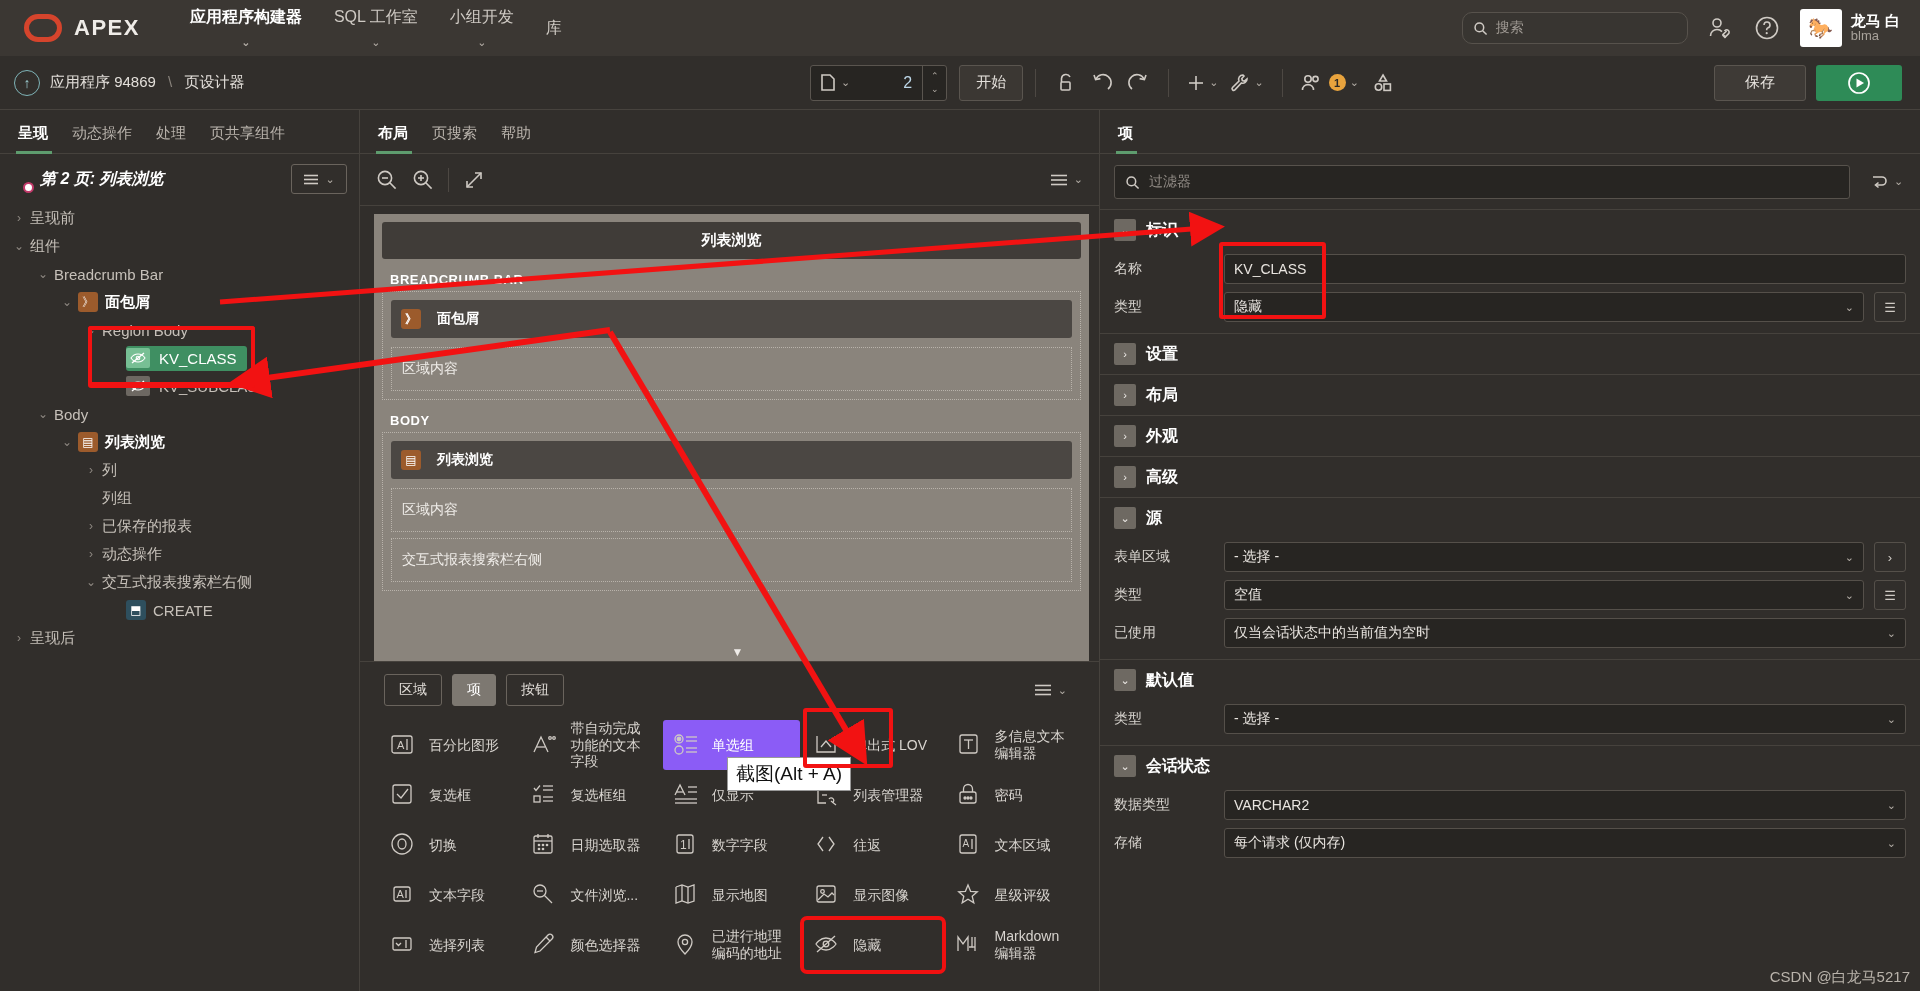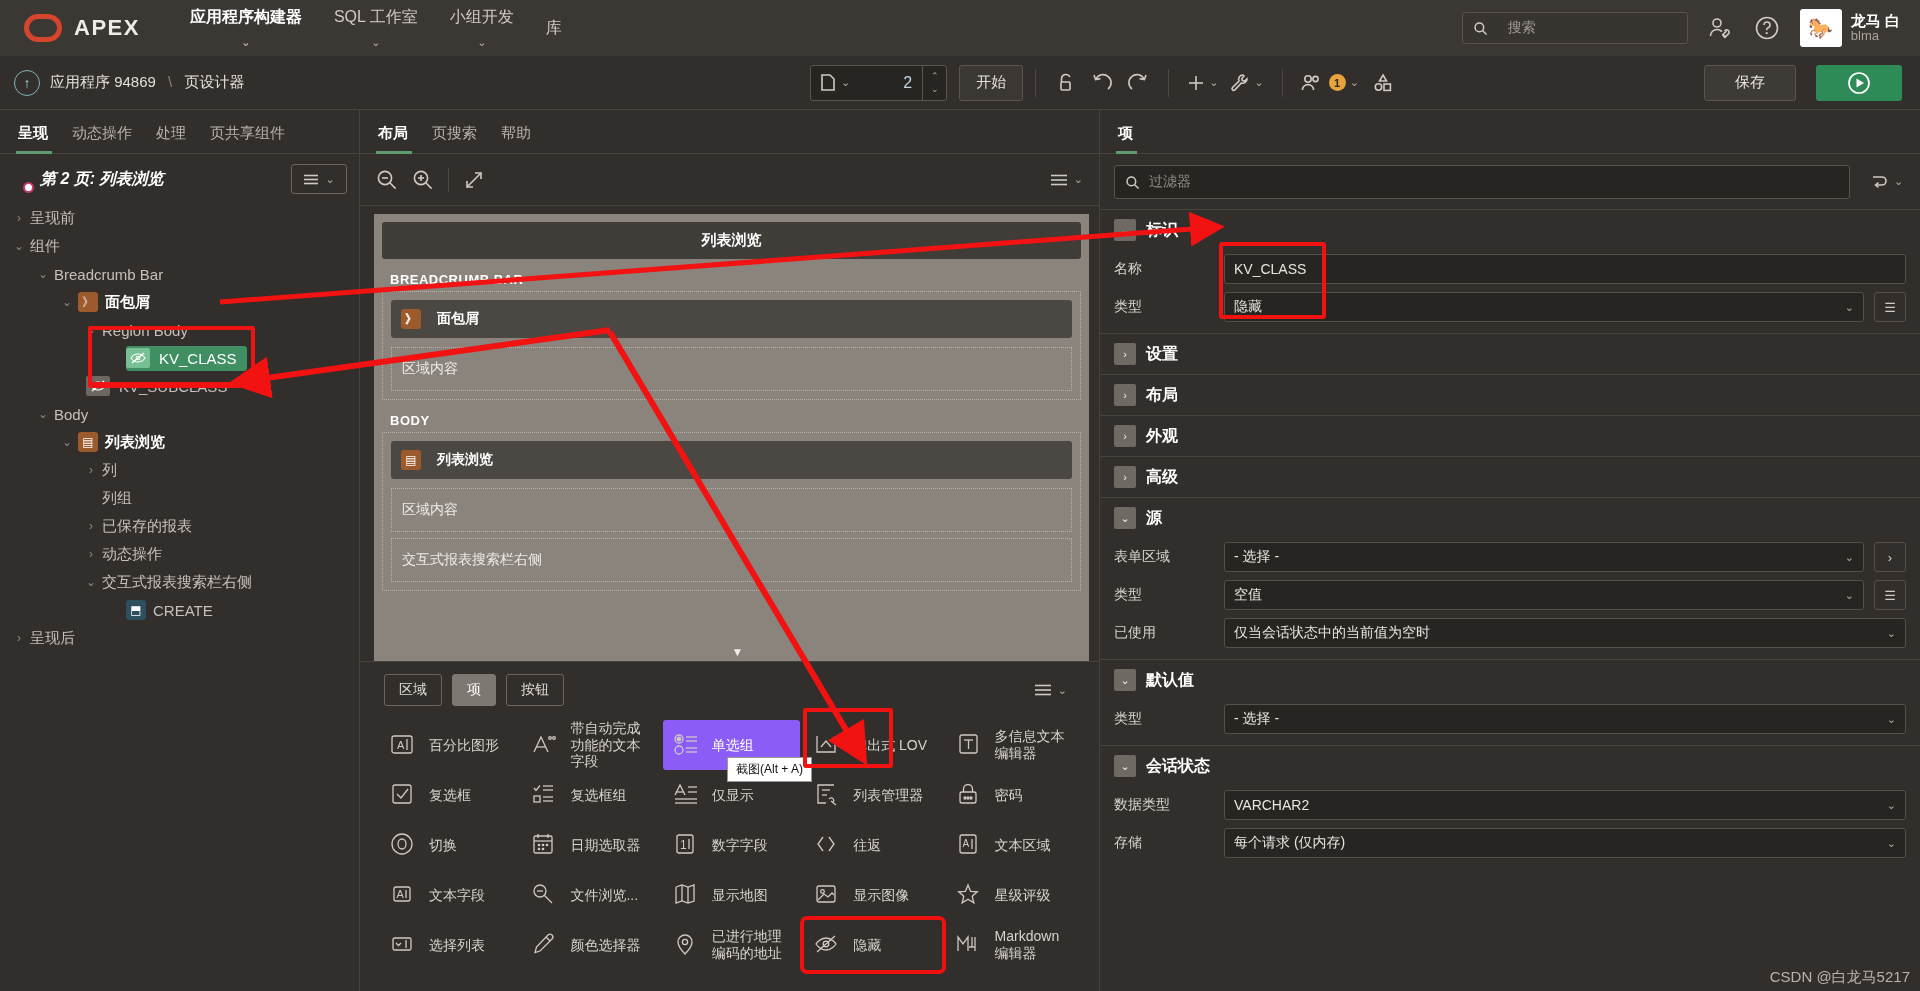--- a/index.html
+++ b/index.html
@@ -7,22 +7,22 @@
     font-family:"Liberation Sans","DejaVu Sans",sans-serif; color:#d8d4cf; }
 
   
   .topnav { height:56px; background:#3b3733; display:flex; align-items:center; padding:0 14px; position:relative; }
   .logo-ring { width:38px; height:28px; border:5px solid #d5442c; border-radius:14px; margin:0 12px 0 10px; }
   .brand { font-size:22px; font-weight:bold; letter-spacing:1.5px; color:#efece8; margin-right:34px; }
   .navitem { font-size:16px; color:#cfcac4; padding:0 16px; display:flex; align-items:center; gap:8px; cursor:default;flex-direction:column; }
   .navitem.active { color:#fff; font-weight:bold; }
   .caret { font-size:11px; color:#b4aea7; }
   .nav-right { margin-left:auto; display:flex; align-items:center; gap:20px; padding-right:6px;}
-  .searchbox { width:226px; height:32px; background:#383531; border:1px solid #57524c; border-radius:3px;
-     display:flex; align-items:center; gap:20px; padding:0 10px; color:#9e9892; font-size:14px; }
+  .searchbox { width:226px; height:32px; background:#383531; border:1px solid #57524c; border-radius:10px;
+     display:flex; align-items:center; gap:8px; padding:0 10px; color:#9e9892; font-size:14px; }
   .ico { stroke:#cfcac4; fill:none; stroke-width:1.6; }
   .avatarbox { display:flex; align-items:center; gap:9px; }
   .avatar { width:42px; height:38px; background:#fff; border-radius:3px; display:flex; align-items:center; justify-content:center;}
   .avatar .horse { font-size:20px; }
   .uname { font-size:15px; color:#fff; font-weight:bold; line-height:1.15;}
   .uid { font-size:13px; color:#a8a29b; line-height:1.15;}
 
   
   .subbar { height:54px; background:#312e2b; display:flex; align-items:center; padding:0 14px; border-bottom:1px solid #47433e; position:relative;}
   .upbtn { width:26px; height:26px; border:1.5px solid #7fb4b8; border-radius:50%; color:#9fd0d4; font-size:14px;
@@ -34,21 +34,21 @@
   .pagespin .pg-ico { display:flex; align-items:center; gap:6px; padding:0 10px; color:#cfcac4; }
   .pagespin .pg-num { width:62px; text-align:right; font-size:16px; color:#bdd7e8; padding-right:10px;}
   .spinarrows { display:flex; flex-direction:column; border-left:1px solid #5a554f; height:100%; justify-content:center; align-items:center; width:24px; color:#b4aea7; font-size:9px; gap:3px;}
   .btn-ghost { height:36px; padding:0 16px; border:1px solid #5a554f; background:#3b3733; border-radius:3px; color:#e3dfda;
       font-size:15px; display:flex; align-items:center; justify-content:center; margin-left:12px;}
   .tb-sep { width:1px; height:28px; background:#4d4843; margin:0 12px; }
   .tb-icon { width:36px; height:34px; display:flex; align-items:center; justify-content:center; color:#cfcac4; }
   .tb-icon-wide { display:flex; align-items:center; gap:4px; padding:0 6px; color:#cfcac4; height:34px;}
   .badge-1 { background:#e8a33d; color:#2b2926; border-radius:50%; width:17px; height:17px; font-size:11px;
       display:flex; align-items:center; justify-content:center; font-weight:bold;}
-  .tb-right { margin-left:auto; display:flex; align-items:center; gap:20px; padding-right:4px;}
+  .tb-right { margin-left:auto; display:flex; align-items:center; gap:10px; padding-right:4px;}
   .btn-save { height:36px; padding:0 30px; background:#3e3a36; border:1px solid #5a554f; border-radius:3px; color:#e9e5e0; font-size:15px;
       display:flex; align-items:center;}
   .btn-run { height:36px; width:86px; background:#2e8b57; border-radius:3px; display:flex; align-items:center; justify-content:center;}
 
   
   .main { display:flex; height:881px; }
   .col-left { width:360px; background:#312e2b; border-right:1px solid #46423d; position:relative; }
   .col-mid { width:740px; background:#312e2b; border-right:1px solid #46423d; display:flex; flex-direction:column; position:relative;}
   .col-right { flex:1; background:#312e2b; position:relative; }
 
@@ -320,21 +320,21 @@
             <span class="icn-hidden">
               <svg width="16" height="12" viewBox="0 0 16 12">
                 <path d="M1 6s2.6-4 7-4 7 4 7 4-2.6 4-7 4-7-4-7-4z" fill="none" stroke="#fff" stroke-width="1.1"></path>
                 <circle cx="8" cy="6" r="1.8" fill="none" stroke="#fff" stroke-width="1.1"></circle>
                 <line x1="2" y1="11" x2="14" y2="1" stroke="#fff" stroke-width="1.4"></line>
               </svg>
             </span>
             <span class="lbl">KV_CLASS</span>
           </span>
         </div>
-        <div class="node" style="padding-left: 64px;">
+        <div class="node" style="padding-left: 104px;">
           <span class="tw"></span>
           <span class="icn-hidden">
             <svg width="16" height="12" viewBox="0 0 16 12">
               <path d="M1 6s2.6-4 7-4 7 4 7 4-2.6 4-7 4-7-4-7-4z" fill="none" stroke="#fff" stroke-width="1.1"></path>
               <circle cx="8" cy="6" r="1.8" fill="none" stroke="#fff" stroke-width="1.1"></circle>
               <line x1="2" y1="11" x2="14" y2="1" stroke="#fff" stroke-width="1.4"></line>
             </svg>
           </span>
           <span class="lbl">KV_SUBCLASS</span>
         </div>
@@ -726,21 +726,21 @@
                 <path d="M2 19V5l5 7 5-7v14"></path>
                 <polyline points="16,5 16,15 13,15"></polyline>
                 <polyline points="16,15 19,15"></polyline>
                 <line x1="19" y1="5" x2="19" y2="19"></line>
               </svg>
             </span>
             <span class="g-lab">Markdown 编辑器</span>
           </div>
         </div>
 
-      <div style="position:absolute; left:367px; top:95px; background:#fff; color:#111; font-size:12px; padding:3px 8px; border:1px solid #999;">截图(Alt + A)</div>
+      <div style="position:absolute; left:367px; top:95px; background:#fff; color:#111; font-size:19px; padding:3px 8px; border:1px solid #999;">截图(Alt + A)</div>
     </div>
   </div>
 
   <div class="col-right">
     <div class="tabrow">
       <div class="tab active">项</div>
     </div>
 
     <div class="prop-searchrow">
       <div class="prop-search" style="flex:1;margin-top:11px;">

